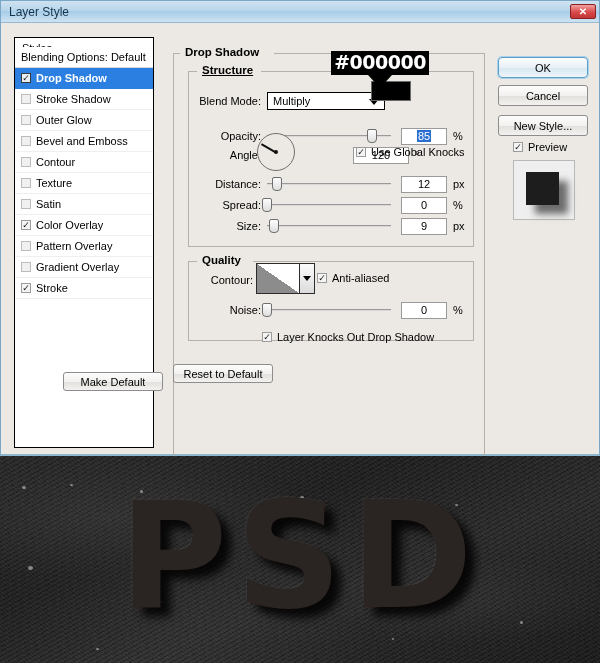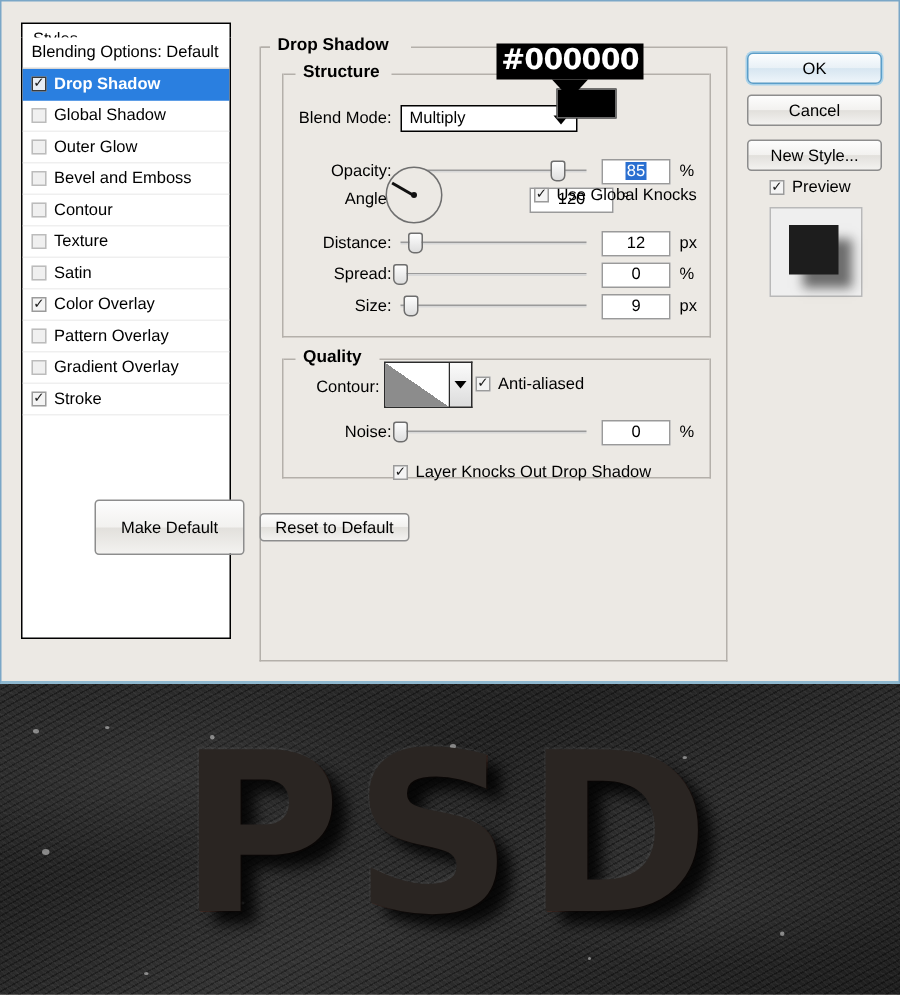--- a/index.html
+++ b/index.html
@@ -189,21 +189,21 @@
   .cbrow { position:absolute; display:flex; align-items:center; font-size:11px; color:#000; }
   .cbrow .cb { margin-right:5px; }
 
   .btn {
     background:linear-gradient(to bottom,#fdfdfd 0%,#f2f1ef 50%,#e2e0dc 51%,#f3f2f0 100%);
     border:1px solid #8d8d8d; border-radius:3px;
     font-size:11px; color:#000; display:flex; align-items:center;
     justify-content:center; cursor:pointer;
   }
 
-  #make-default { position:absolute; left:62px; top:332px; width:100px; height:37px; }
+  #make-default { position:absolute; left:62px; top:349px; width:100px; height:19px; }
   #reset-default { position:absolute; left:172px; top:341px; width:100px; height:19px; }
 
   
   #ok-btn {
     position:absolute; left:497px; top:34px; width:90px; height:21px;
     background:linear-gradient(to bottom,#fbfdfe,#e8f0f6 50%,#d7e6f1 51%,#eef5fa);
     border:1px solid #5b9ec9; border-radius:4px;
     box-shadow:0 0 0 1px #a8d2ea;
   }
   #cancel-btn { position:absolute; left:497px; top:62px; width:90px; height:21px; }
@@ -249,36 +249,40 @@
       10px 9px 9px rgba(0,0,0,0.85),
       1px 1px 0 rgba(70,40,30,0.65),
       -1px -1px 0 rgba(255,255,255,0.05);
   }
 </style>
 </head>
 <body>
 
 <div id="dialog">
 
+  <div id="titlebar">
+    <span id="title-text">Layer Style</span>
+    <div id="close-btn">✕</div>
+  </div>
 
   <div id="dlg-body">
 
     <div id="styles-panel">
       <div id="styles-header">Styles</div>
       <div id="styles-list">
           <div class="style-row blending">
             <span>Blending Options: Default</span>
           </div>
           <div class="style-row selected">
             <span class="cb on"></span>
             <span>Drop Shadow</span>
           </div>
           <div class="style-row">
             <span class="cb dim"></span>
-            <span>Global Shadow</span>
+            <span>Stroke Shadow</span>
           </div>
           <div class="style-row">
             <span class="cb dim"></span>
             <span>Outer Glow</span>
           </div>
           <div class="style-row">
             <span class="cb dim"></span>
             <span>Bevel and Emboss</span>
           </div>
           <div class="style-row nested">
@@ -312,21 +316,21 @@
         </div>
     </div>
 
     <div id="ds-group">
       <span class="grp-line-l"></span>
       <span class="grp-title" style="left:6px;">Drop Shadow</span>
       <span class="grp-line-r" style="left:100px; right:0;"></span>
 
       <div id="structure-group">
         <span class="grp-line-l"></span>
-        <span class="grp-title" style="left:8px;">Structure</span>
+        <span class="grp-title" style="left:8px;text-decoration:underline;">Structure</span>
         <span class="grp-line-r" style="left:72px; right:0;"></span>
       </div>
 
       <div id="quality-group">
         <span class="grp-line-l"></span>
         <span class="grp-title" style="left:8px;">Quality</span>
         <span class="grp-line-r" style="left:64px; right:0;"></span>
       </div>
     </div>
 

